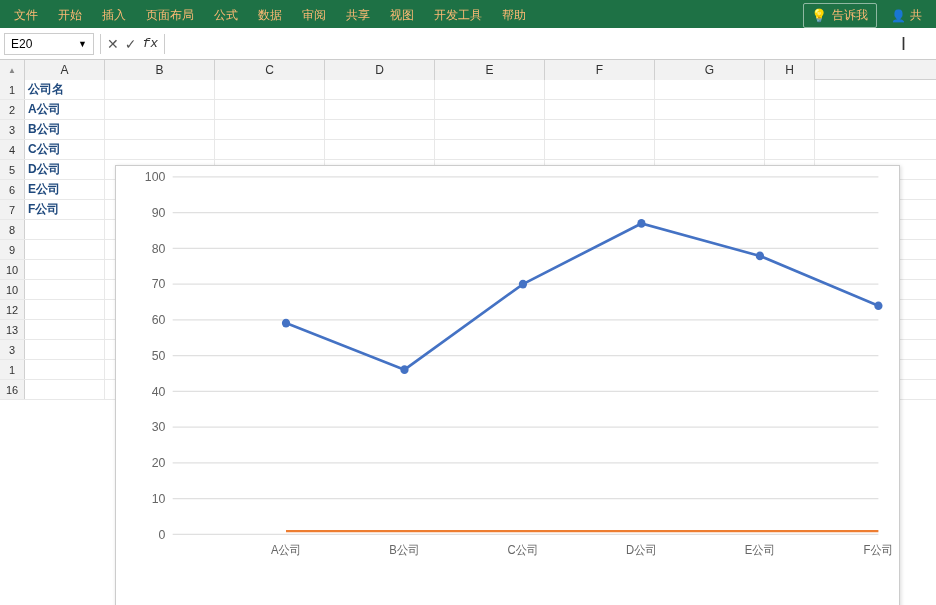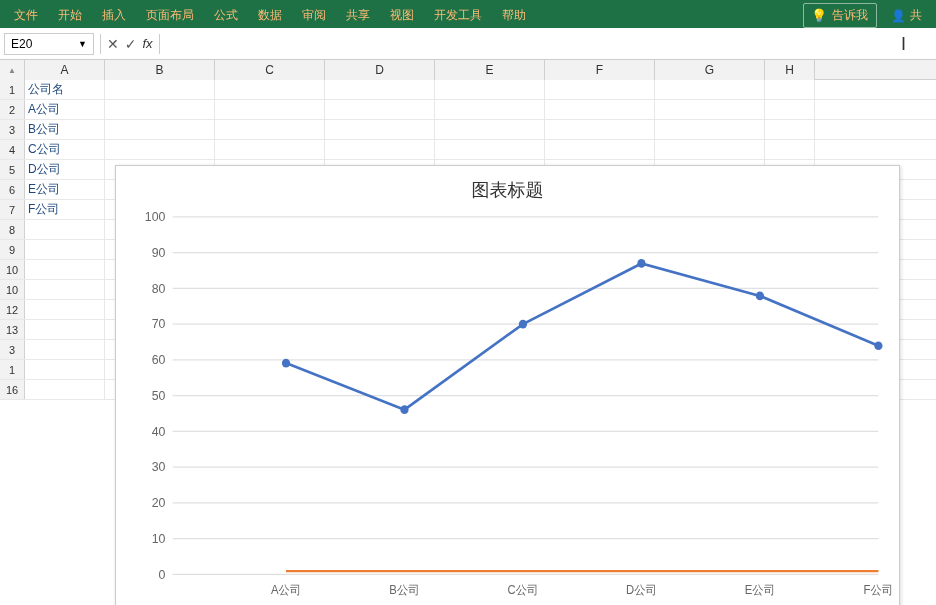--- a/index.html
+++ b/index.html
@@ -151,21 +151,21 @@
     }
     .cell-a { width: 80px; }
     .cell-b { width: 110px; }
     .cell-c { width: 110px; }
     .cell-d { width: 110px; }
     .cell-e { width: 110px; }
     .cell-f { width: 110px; }
     .cell-g { width: 110px; }
     .cell-h { width: 50px; }
 
-    .col-a-text { color: #1f497d; font-size: 12px; }
+    .col-a-text { color: #1f497d; font-size: 12px; font-weight: bold; }
 
     
     #chart-area {
       position: absolute;
       top: 105px;
       left: 115px;
       width: 785px;
       height: 460px;
       background: #fff;
       border: 1px solid #ccc;
@@ -212,21 +212,21 @@
 
 <div id="formulabar" style="position:relative;justify-content:space-between;">
   <div class="cell-ref-box">
     <span>E20</span>
     <span style="margin-left:auto;font-size:9px;">▼</span>
   </div>
   <div class="formula-divider"></div>
   <div class="formula-icons">
     <span class="formula-icon">✕</span>
     <span class="formula-icon">✓</span>
-    <span class="formula-icon" style="font-style:italic;color:#333;font-size:13px;">fx</span>
+    <span class="formula-icon" style="font-style:italic;color:#333;font-size:13px;font-family:Liberation Mono, monospace;">fx</span>
   </div>
   <div class="formula-divider"></div>
   <input class="formula-input" type="text" value="" style="">
 
   <span style="position:absolute;right:30px;top:6px;font-size:18px;font-weight:100;color:#333;pointer-events:none;">I</span>
 </div>
 
 <div id="spreadsheet" style="position:relative;">
 
   <div class="col-header-row">
@@ -416,21 +416,20 @@
     <div class="sheet-cell cell-c"></div>
     <div class="sheet-cell cell-d"></div>
     <div class="sheet-cell cell-e"></div>
     <div class="sheet-cell cell-f"></div>
     <div class="sheet-cell cell-g"></div>
     <div class="sheet-cell cell-h"></div>
   </div>
     </div>
 
   <div id="chart-area">
-    <div class="chart-title">图表标题</div>
     <svg class="chart-svg-area" viewBox="0 0 760 360" preserveAspectRatio="none">
 
       <line x1="55" y1="10" x2="740" y2="10" stroke="#e0e0e0" stroke-width="1"></line>
       <line x1="55" y1="43" x2="740" y2="43" stroke="#e0e0e0" stroke-width="1"></line>
       <line x1="55" y1="76" x2="740" y2="76" stroke="#e0e0e0" stroke-width="1"></line>
       <line x1="55" y1="109" x2="740" y2="109" stroke="#e0e0e0" stroke-width="1"></line>
       <line x1="55" y1="142" x2="740" y2="142" stroke="#e0e0e0" stroke-width="1"></line>
       <line x1="55" y1="175" x2="740" y2="175" stroke="#e0e0e0" stroke-width="1"></line>
       <line x1="55" y1="208" x2="740" y2="208" stroke="#e0e0e0" stroke-width="1"></line>
       <line x1="55" y1="241" x2="740" y2="241" stroke="#e0e0e0" stroke-width="1"></line>

